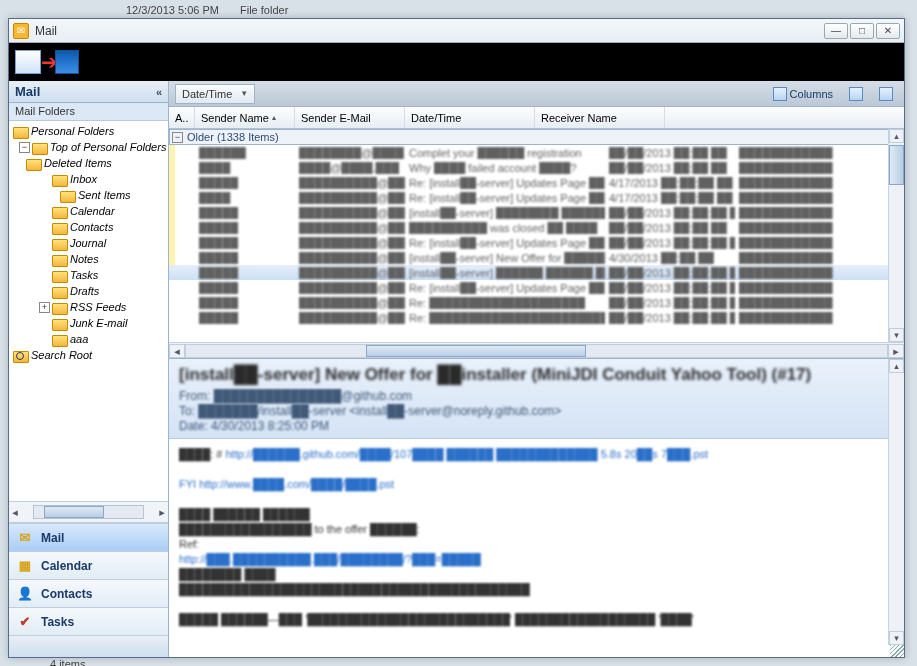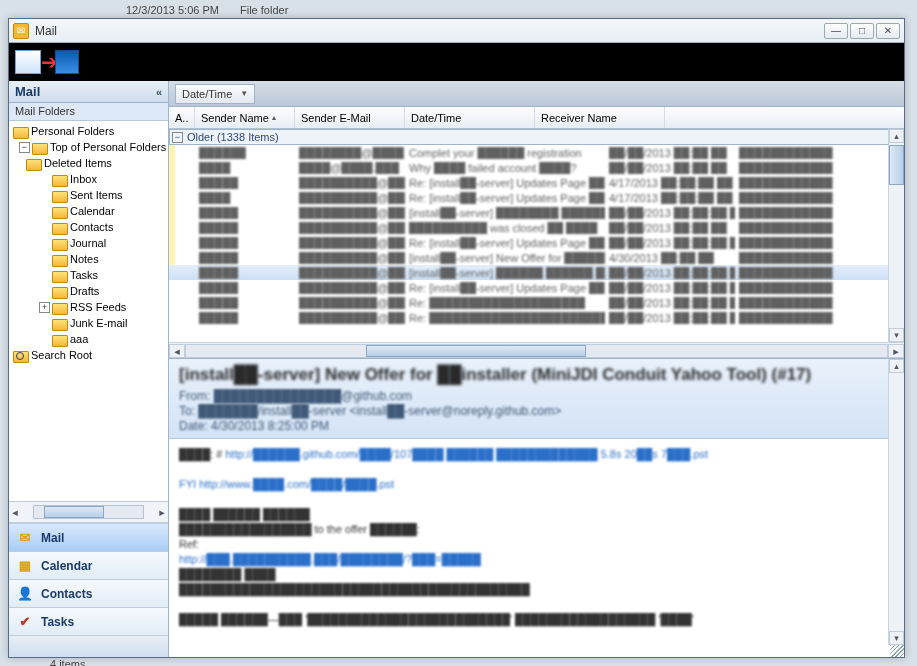--- a/index.html
+++ b/index.html
@@ -23,21 +23,21 @@
 .nav-head { height: 22px; background: linear-gradient(#e8eff6,#cfdef0); border-bottom: 1px solid #9db5cc; display: flex; align-items: center; padding: 0 6px; font-weight: bold; font-size: 13px; color: #1a3a6a; }
 .nav-head .collapse { margin-left: auto; font-size: 11px; color: #355; cursor: default; }
 .nav-sub { height: 18px; background: #dce8f5; border-bottom: 1px solid #b8c8da; padding: 2px 6px; font-size: 11px; color: #333; }
 .tree { flex: 1; background: #fff; overflow: auto; padding: 2px 0; }
 .tree-row { display: flex; align-items: center; height: 16px; padding-left: 4px; white-space: nowrap; }
 .tree-row .t-toggle { width: 11px; height: 11px; border: 1px solid #888; font-size: 9px; line-height: 9px; text-align: center; color: #333; margin-right: 2px; cursor: default; }
 .tree-row .t-spacer { width: 13px; }
 .folder-icon { display: inline-block; width: 14px; height: 12px; margin-right: 4px; position: relative; }
 .folder-icon::before { content: ""; position: absolute; left: 0; top: 2px; width: 14px; height: 10px; background: linear-gradient(#ffe37a,#f5b63c); border: 1px solid #c68a00; border-radius: 1px; }
 .folder-icon.search::after { content: ""; position: absolute; left: 3px; top: 3px; width: 6px; height: 6px; border: 1px solid #336; border-radius: 50%; }
-.tree-row .label { color: #000; }
+.tree-row .label { color: #000; font-style: italic; }
 .nav-scroll { height: 22px; background: #f0f3f8; border-top: 1px solid #c0cddc; border-bottom: 1px solid #c0cddc; display: flex; align-items: center; }
 .nav-scroll .track { flex: 1; height: 14px; margin: 0 12px; background: #e5eaf2; border: 1px solid #b5c3d4; position: relative; }
 .nav-scroll .thumb { position: absolute; left: 10px; top: 0; width: 60px; height: 12px; background: linear-gradient(#dfe9f5,#b8cee6); border: 1px solid #8aa8c6; }
 .nav-scroll .arr { width: 12px; text-align: center; color: #556; }
 .nav-bottom { }
 .nav-item { height: 28px; display: flex; align-items: center; padding: 0 8px; border-top: 1px solid #c0cddc; background: linear-gradient(#f5f9fd,#e1ecf6); font-size: 12px; font-weight: bold; color: #1a3a6a; cursor: default; }
 .nav-item.selected { background: linear-gradient(#d8e9fd,#a9cdf5); }
 .nav-item .ni-icon { width: 16px; height: 16px; margin-right: 8px; display: flex; align-items: center; justify-content: center; font-size: 13px; }
 .nav-footer { height: 22px; background: linear-gradient(#e8eff6,#cfdef0); border-top: 1px solid #c0cddc; }
 
@@ -132,21 +132,21 @@
             <div class="tree-row" style="">
               <span class="t-spacer"></span>
               <span class="folder-icon"></span>
               <span class="label">Deleted Items</span>
             </div>
             <div class="tree-row" style="padding-left: 30px;">
               <span class="t-spacer"></span>
               <span class="folder-icon"></span>
               <span class="label">Inbox</span>
             </div>
-            <div class="tree-row" style="padding-left: 30px;">
+            <div class="tree-row" style="padding-left: 30px; margin-left: 8px;">
               <span class="t-spacer"></span>
               <span class="folder-icon"></span>
               <span class="label">Sent Items</span>
             </div>
             <div class="tree-row" style="padding-left: 30px;">
               <span class="t-spacer"></span>
               <span class="folder-icon"></span>
               <span class="label">Calendar</span>
             </div>
             <div class="tree-row" style="padding-left: 30px;">
@@ -221,20 +221,32 @@
           </div>
         </div>
       <div class="nav-footer"></div>
     </div>
 
     <div class="content">
       <div class="toolbar">
         <div class="sort-dd">
           <span>Date/Time</span>
           <span class="dd-arrow">▼</span>
+        </div>
+        <div class="right">
+          <div class="tb-btn">
+            <span class="tb-icon"></span>
+            <span>Columns</span>
+          </div>
+          <div class="tb-btn">
+              <span class="tb-icon"></span>
+            </div>
+          <div class="tb-btn">
+              <span class="tb-icon"></span>
+            </div>
         </div>
       </div>
       <div class="cols" id="cols">
           <div class="col" style="width: 26px;">
             <span>A..</span>
           </div>
           <div class="col" style="width: 100px;">
             <span>Sender Name</span>
             <span class="sort-ind">▴</span>
           </div>

